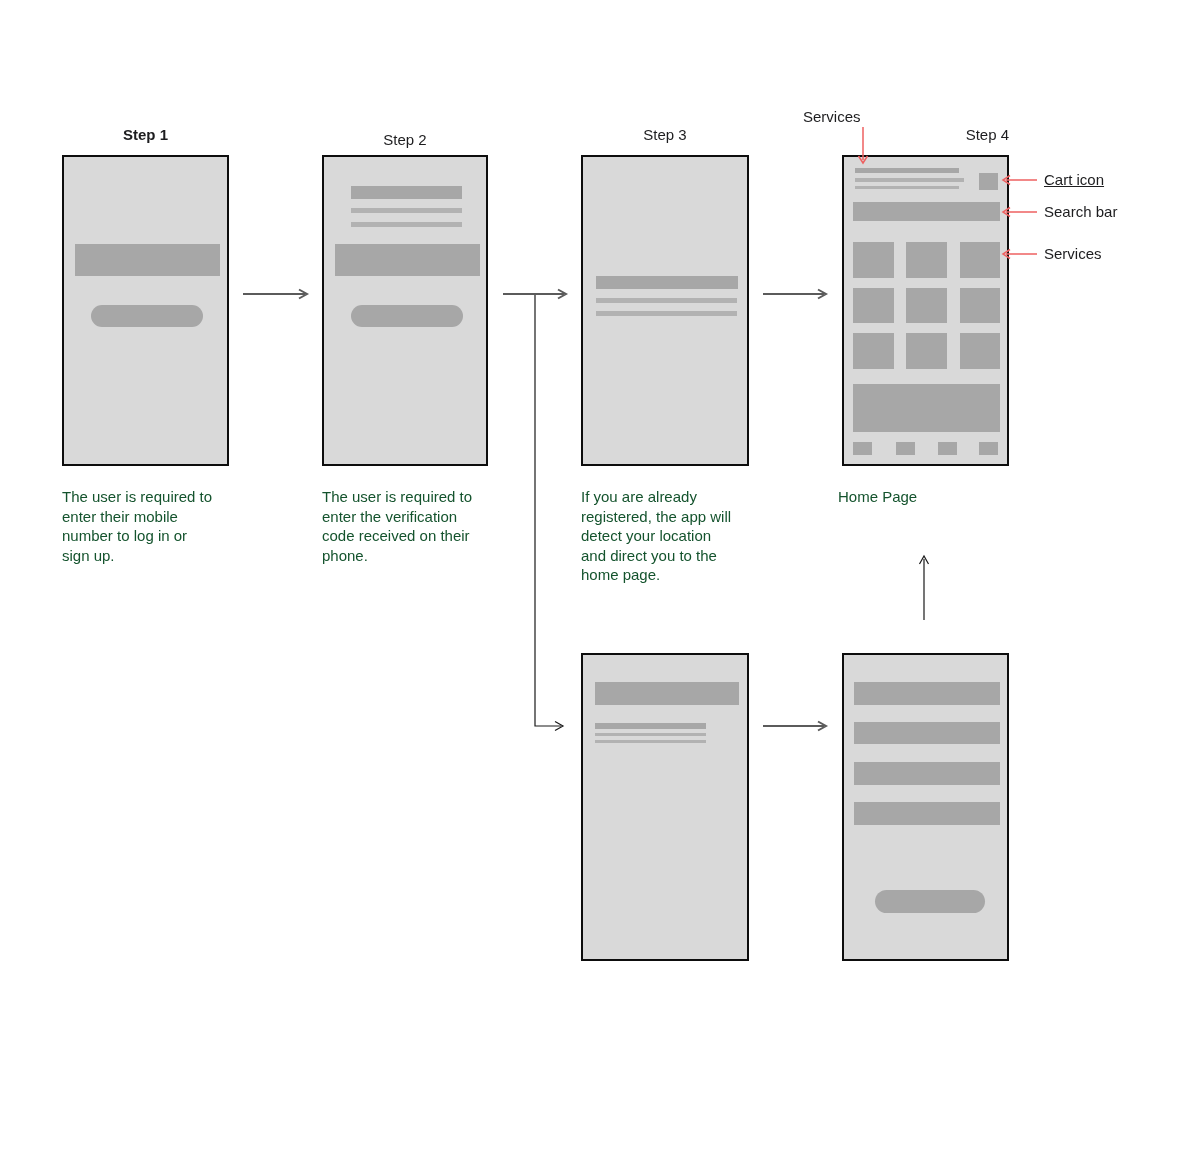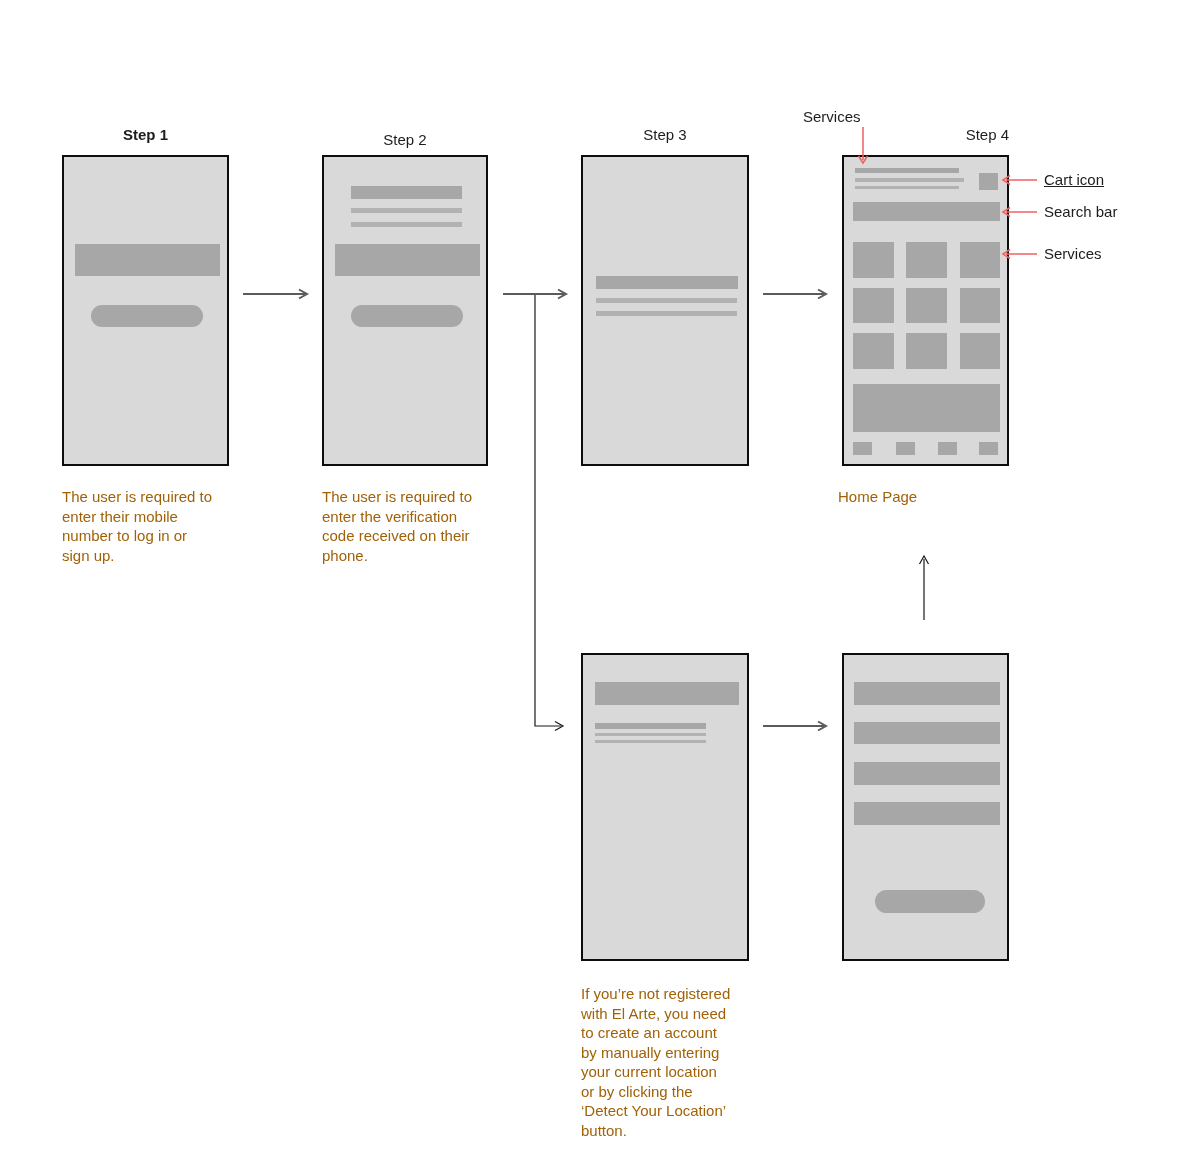--- a/index.html
+++ b/index.html
@@ -10,21 +10,21 @@
   .phone{
     position:absolute;background:#d9d9d9;border:2px solid #0d0d0d;box-sizing:border-box;
   }
   .blk{position:absolute;background:#a7a7a7;}
   .ln{position:absolute;background:#b2b2b2;}
   .pill{position:absolute;background:#a7a7a7;border-radius:12px;}
   .step-title{
     position:absolute;font-size:15px;text-align:center;color:#1d1d1f;white-space:nowrap;
   }
   .caption{
-    position:absolute;font-size:15px;line-height:1.3;white-space:pre-line;color:#a16207;
+    position:absolute;font-size:15px;line-height:1.3;white-space:pre-line;color:#14532d;
   }
   .ann-label{
     position:absolute;font-size:15px;color:#1d1d1f;white-space:nowrap;
   }
   svg.overlay{position:absolute;left:0;top:0;pointer-events:none;}
 </style>
 </head>
 <body>
 
 <div class="canvas">
@@ -94,29 +94,26 @@
   </div>
 
   <div class="caption" style="left:62px;top:487px;width:190px;">The user is required to
 enter their mobile
 number to log in or
 sign up.</div>
   <div class="caption" style="left:322px;top:487px;width:190px;">The user is required to
 enter the verification
 code received on their
 phone.</div>
+  <div class="caption" style="left:581px;top:487px;width:190px;">If you are already
+registered, the app will
+detect your location
+and direct you to the
+home page.</div>
   <div class="caption" style="left:838px;top:487px;width:190px;">Home Page</div>
-  <div class="caption" style="left:581px;top:984px;width:190px;">If you’re not registered
-with El Arte, you need
-to create an account
-by manually entering
-your current location
-or by clicking the
-‘Detect Your Location’
-button.</div>
 
   <div class="ann-label" style="left:803px;top:108px;">Services</div>
   <div class="ann-label" style="left:1044px;top:171px;text-decoration:underline;">Cart icon</div>
   <div class="ann-label" style="left:1044px;top:203px;">Search bar</div>
   <div class="ann-label" style="left:1044px;top:245px;">Services</div>
 
   <svg class="overlay" width="1196" height="1168" viewBox="0 0 1196 1168">
 
     <g stroke="#5b5b5b" stroke-width="2" fill="none">
       <g>

